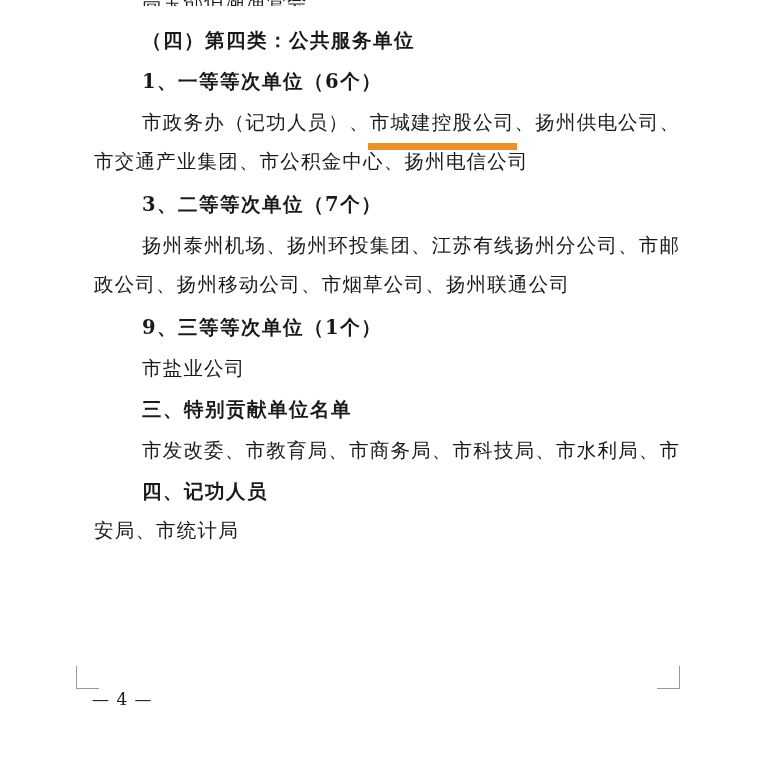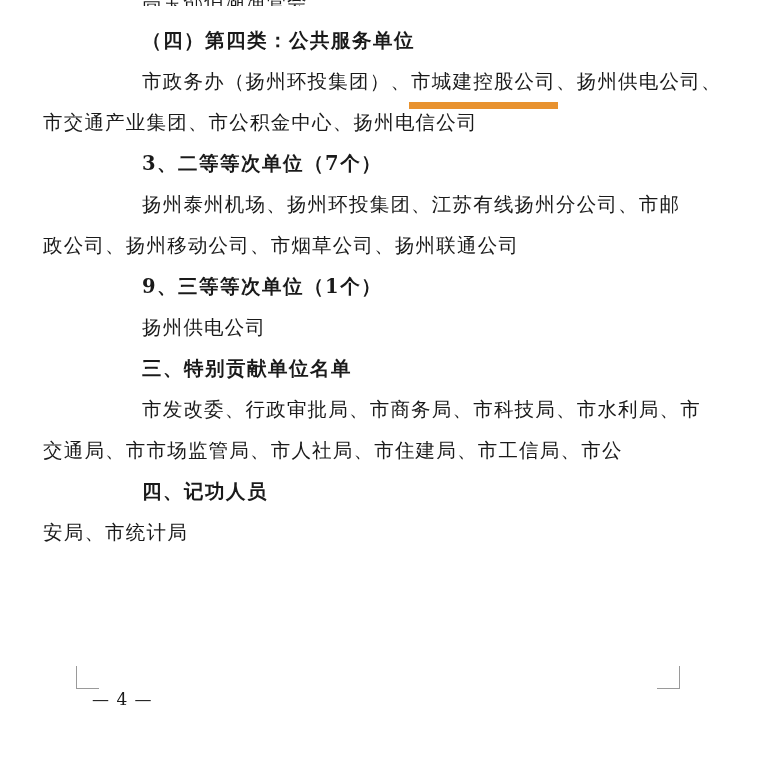--- a/index.html
+++ b/index.html
@@ -32,21 +32,22 @@
     color: #1a1a1a;
     font-size: 19.5px;
     line-height: 41px;
     letter-spacing: 1.2px;
     white-space: nowrap;
   }
   .indent {
     padding-left: 142px;
   }
   .hang {
-    padding-left: 43px;
+    padding-left: 94px;
+    font-family: Liberation Mono, monospace;
   }
   .heading {
     font-weight: bold;
     letter-spacing: 1.5px;
   }
   .clipped-top {
     position: absolute;
     top: -12px;
     left: 142px;
     color: #1a1a1a;
@@ -118,24 +119,27 @@
 <div id="page">
 
   <div class="clipped-top">高宝邵伯湖渔管会</div>
 
   <div class="doc-body" style="top:20px;">
 
     <div class="line indent heading">
       <span>（四）第四类：公共服务单位</span>
     </div>
 
+    <div class="line indent heading">
+      <span>1、一等等次单位（6个）</span>
+    </div>
 
     <div class="line indent">
       <span>
-        <span>市政务办（扬州环投集团）、</span><span class="hl">市城建控股公司</span><span>、扬州供电公司、</span>
+        <span>市政务办（记功人员）、</span><span class="hl">市城建控股公司</span><span>、扬州供电公司、</span>
       </span>
     </div>
 
     <div class="line hang">
       <span>市交通产业集团、市公积金中心、扬州电信公司</span>
     </div>
 
     <div class="line indent heading">
       <span>3、二等等次单位（7个）</span>
     </div>
@@ -146,34 +150,31 @@
 
     <div class="line hang">
       <span>政公司、扬州移动公司、市烟草公司、扬州联通公司</span>
     </div>
 
     <div class="line indent heading">
       <span>9、三等等次单位（1个）</span>
     </div>
 
     <div class="line indent">
-      <span>扬州供电公司</span>
+      <span>市盐业公司</span>
     </div>
 
     <div class="line indent heading">
       <span>三、特别贡献单位名单</span>
     </div>
 
     <div class="line indent">
-      <span>市发改委、行政审批局、市商务局、市科技局、市水利局、市</span>
+      <span>市发改委、市教育局、市商务局、市科技局、市水利局、市</span>
     </div>
 
-    <div class="line hang">
-      <span>交通局、市市场监管局、市人社局、市住建局、市工信局、市公</span>
-    </div>
 
     <div class="line indent heading">
       <span>四、记功人员</span>
     </div>
 
     <div class="line hang">
       <span>安局、市统计局</span>
     </div>
 
 

